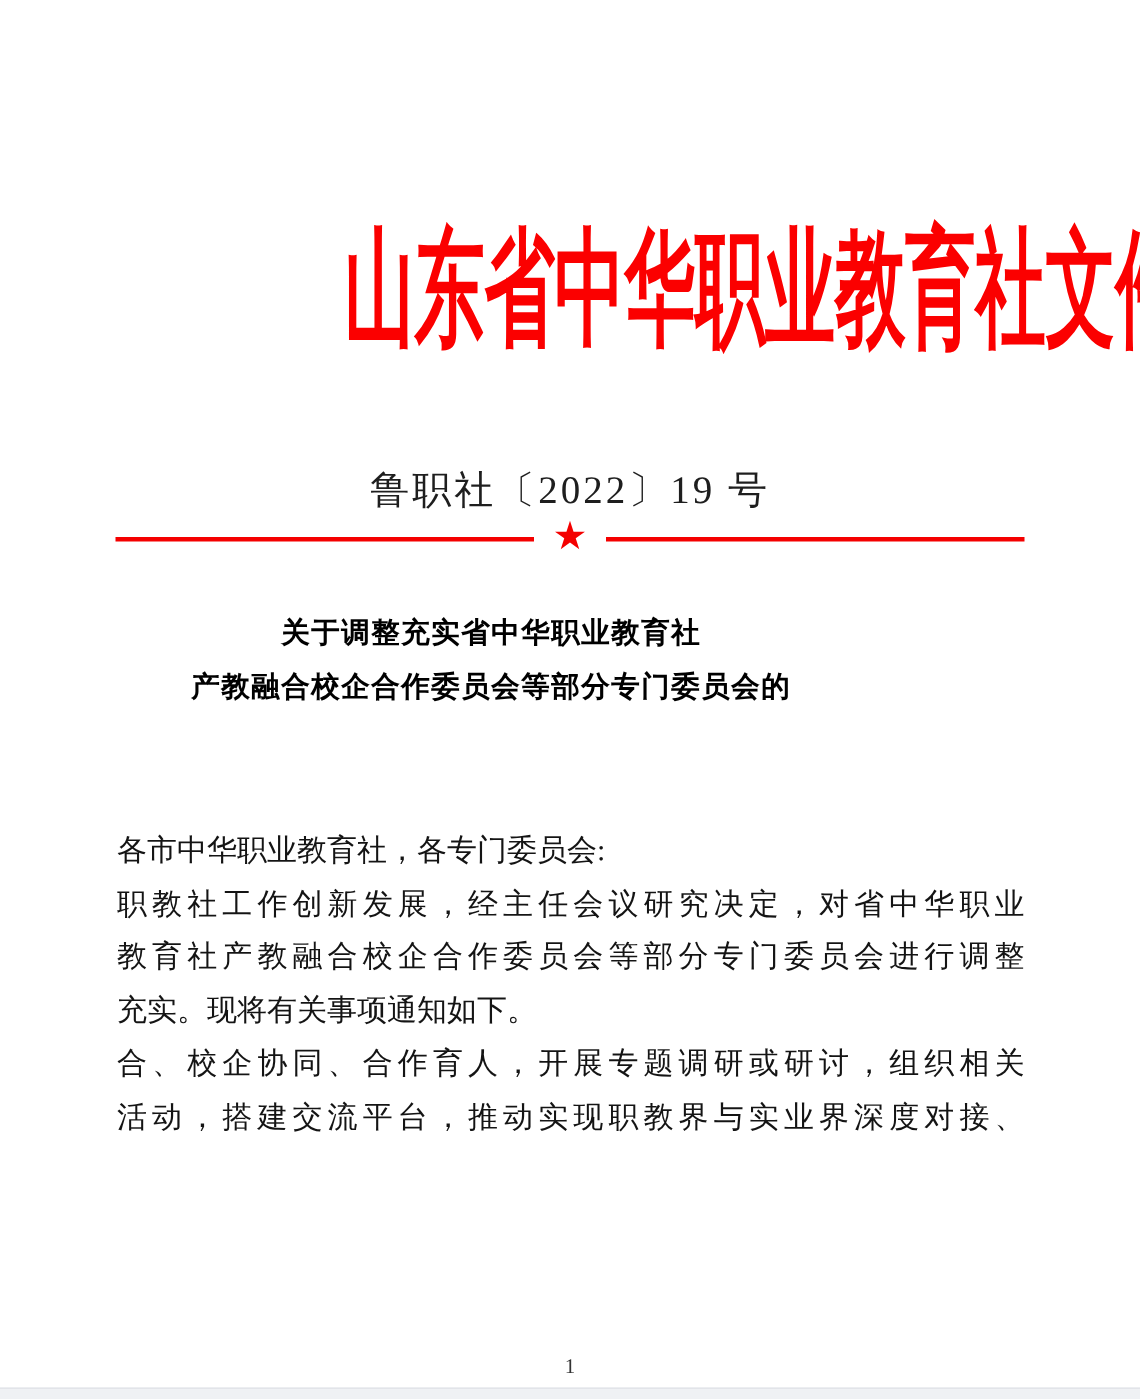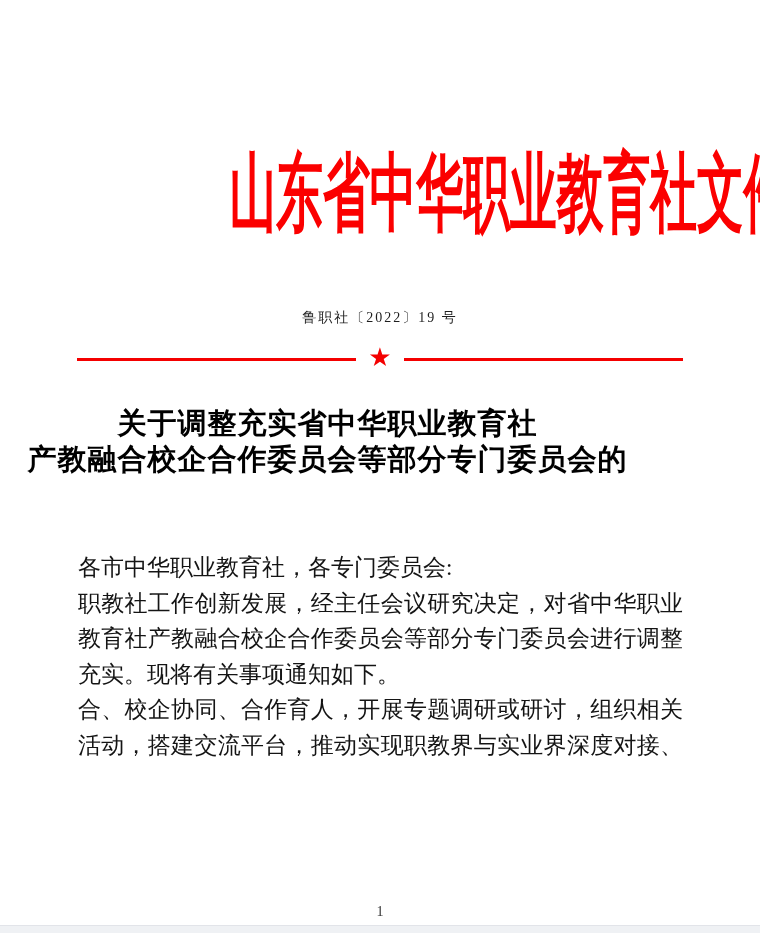--- a/index.html
+++ b/index.html
@@ -34,21 +34,21 @@
     font-family: "Liberation Serif", "DejaVu Serif", serif;
   }
 
   
   .doc-number {
     position: absolute;
     top: 309px;
     left: 0;
     width: 760px;
     text-align: center;
-    font-size: 14px;
+    font-size: 26px;
     letter-spacing: 2px;
     color: #1e1e1e;
   }
 
   
   .divider {
     position: absolute;
     top: 346px;
     left: 77px;
     width: 606px;
@@ -68,34 +68,34 @@
     transform: translateY(-1px);
   }
 
   
   .doc-title {
     position: absolute;
     top: 405px;
     left: 0;
     width: 655px;
     text-align: center;
-    font-size: 29px;
+    font-size: 19px;
     line-height: 36px;
     font-weight: bold;
     letter-spacing: 1px;
     color: #000000;
   }
 
   
   .body-text {
     position: absolute;
     top: 550px;
     left: 78px;
     width: 605px;
-    font-size: 23px;
+    font-size: 20px;
     line-height: 35.5px;
     color: #141414;
   }
   .line { text-align: justify; }
   .line.stretch { text-align-last: justify; }
   .line.no-stretch { text-align-last: left; }
   .line.indent { text-indent: 48px; }
   .bold-seg {
     font-family: "Liberation Sans", "DejaVu Sans", sans-serif;
     font-weight: bold;

